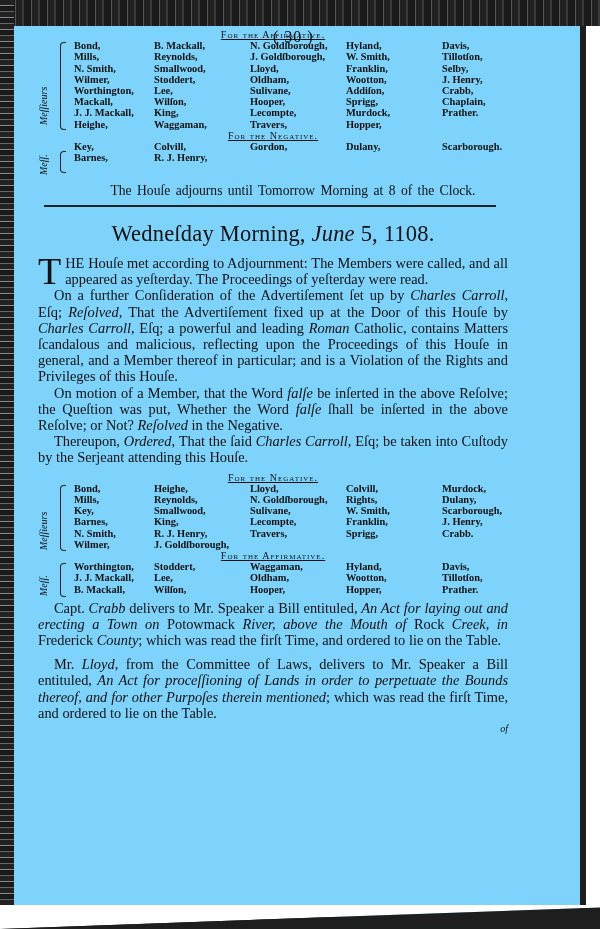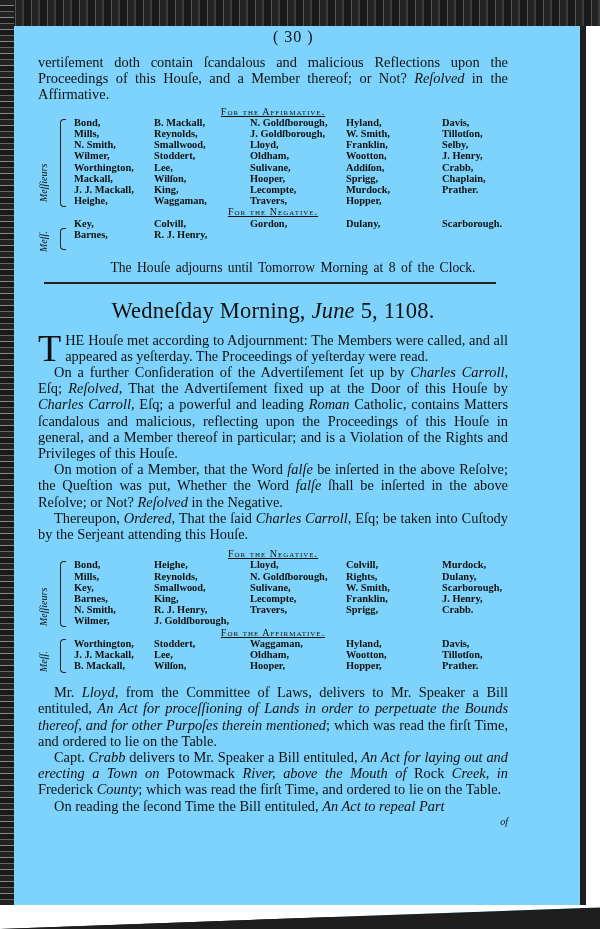--- a/index.html
+++ b/index.html
@@ -79,21 +79,20 @@
 </style>
 </head>
 <body>
 
 <div class="top-edge"></div>
 <div class="left-edge"></div>
 <div class="page">
   <div class="content">
     <div class="page-num">( 30 )</div>
 
-    <p class="t" style="margin-top:28px;"><span>vertiſement doth contain ſcandalous and malicious Reflections upon the Proceedings of this Houſe, and a Member thereof; or Not? </span><i>Reſolved</i><span> in the Affirmative.</span></p>
 
     <div class="vote" id="vote1" style="height:146px;">
       <div class="hdr"><span class="sc">For the Affirmative.</span></div>
       <div class="messrs" style="top:96px;">Meſſieurs</div>
       <div class="brace" style="top:13px;height:86px;"></div>
       <div id="v1aff">
           <div class="row">
             <div class="c c1">Bond,</div>
             <div class="c">B. Mackall,</div>
             <div class="c">N. Goldſborough,</div>
@@ -250,22 +249,21 @@
           <div class="row">
             <div class="c c1">B. Mackall,</div>
             <div class="c">Wilſon,</div>
             <div class="c">Hooper,</div>
             <div class="c">Hopper,</div>
             <div class="c">Prather.</div>
           </div>
         </div>
     </div>
 
+    <p class="t indent"><span>Capt. </span><i>Crabb</i><span> delivers to Mr. Speaker a Bill entituled, </span><i>An Act for laying out and erecting a Town on</i><span> Potowmack </span><i>River, above the Mouth of</i><span> Rock </span><i>Creek, in</i><span> Frederick </span><i>County</i><span>; which was read the firſt Time, and ordered to lie on the Table.</span></p>
     <p class="t indent" style="margin-top:8px;"><span>Mr. </span><i>Lloyd</i><span>, from the Committee of Laws, delivers to Mr. Speaker a Bill entituled, </span><i>An Act for proceſſioning of Lands in order to perpetuate the Bounds thereof, and for other Purpoſes therein mentioned</i><span>; which was read the firſt Time, and ordered to lie on the Table.</span></p>
-    <p class="t indent"><span>Capt. </span><i>Crabb</i><span> delivers to Mr. Speaker a Bill entituled, </span><i>An Act for laying out and erecting a Town on</i><span> Potowmack </span><i>River, above the Mouth of</i><span> Rock </span><i>Creek, in</i><span> Frederick </span><i>County</i><span>; which was read the firſt Time, and ordered to lie on the Table.</span></p>
-    <p class="t indent"><span>On reading the ſecond Time the Bill entituled, </span><i>An Act to repeal Part</i></p>
     <div style="text-align:right;font-style:italic;font-size:10px;line-height:15px;">of</div>
   </div>
 </div>
 <div class="right-rule"></div>
 <div class="right-margin"></div>
 <div class="bottom-white"></div>
 <div class="bottom-edge"></div>
 
 </body></html>

